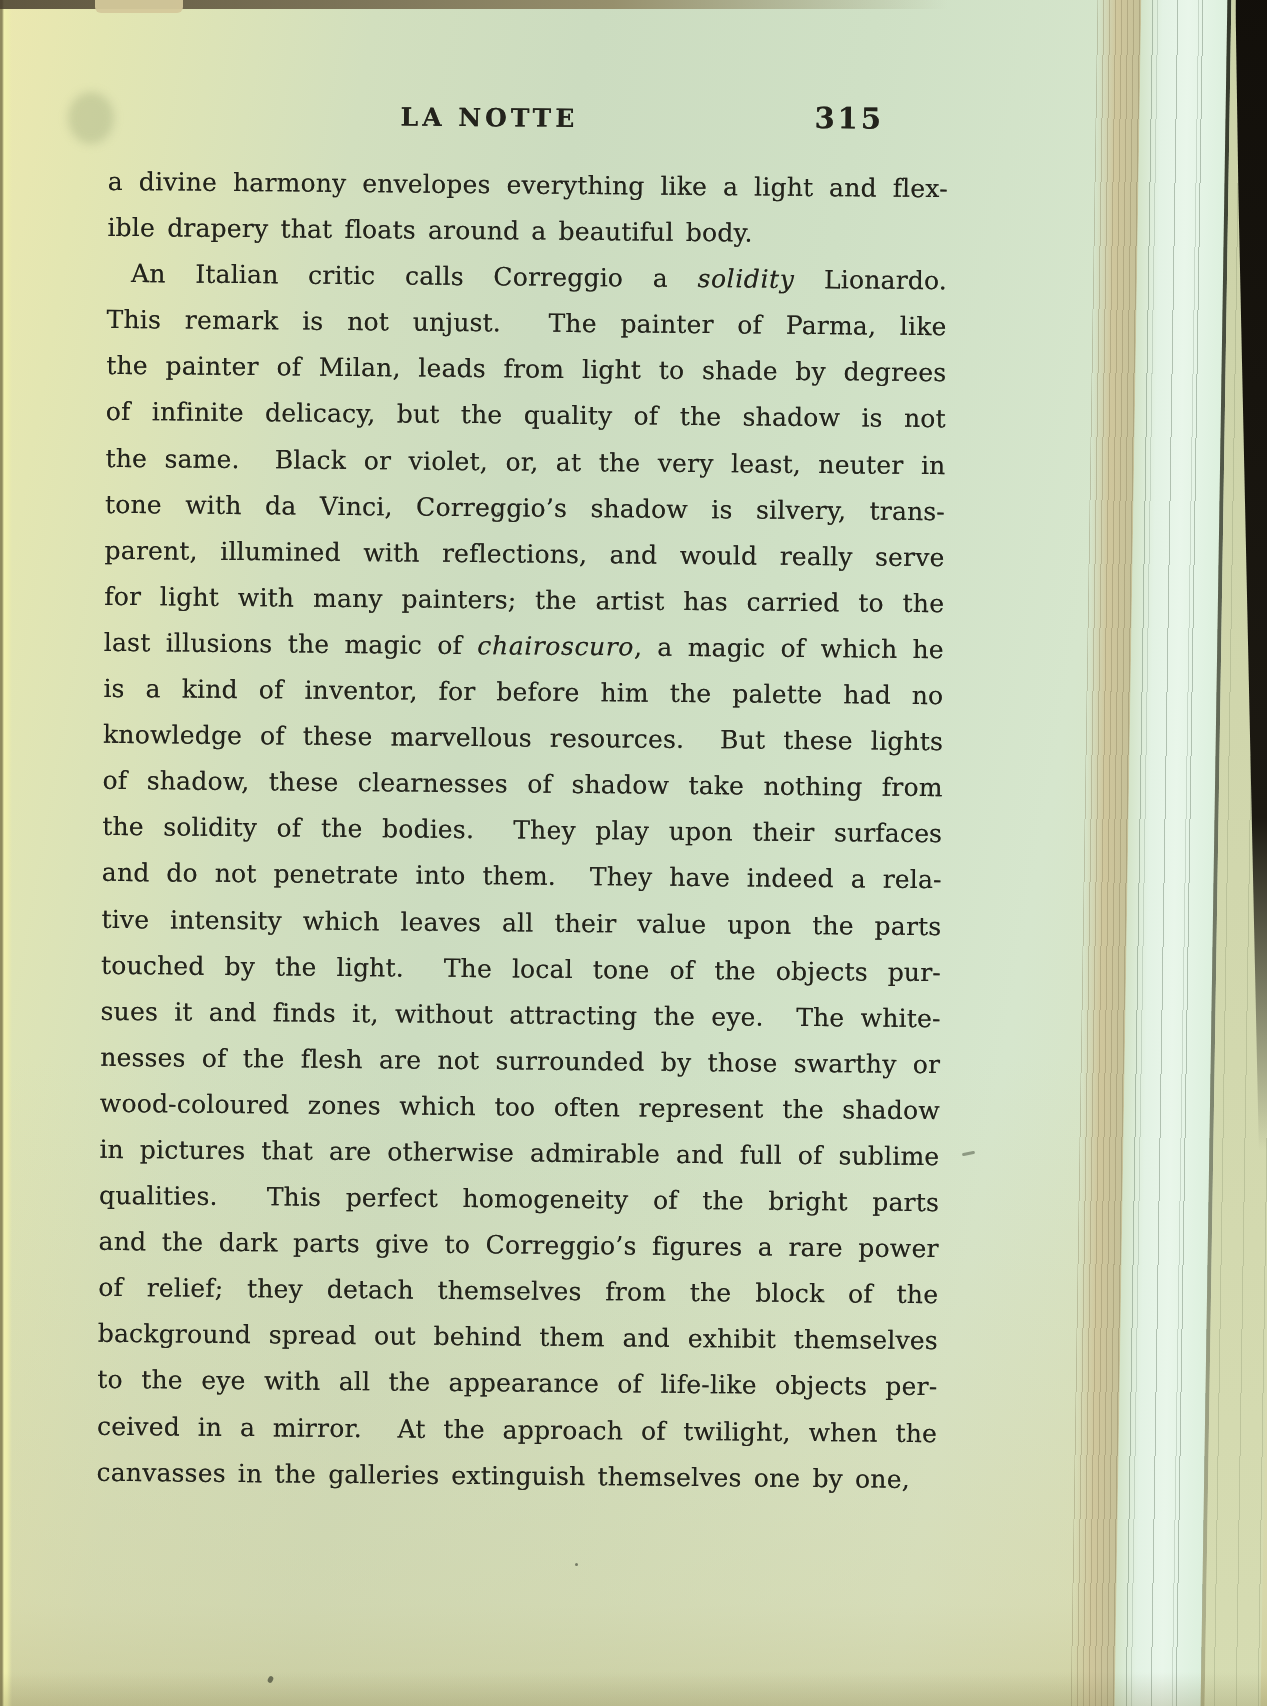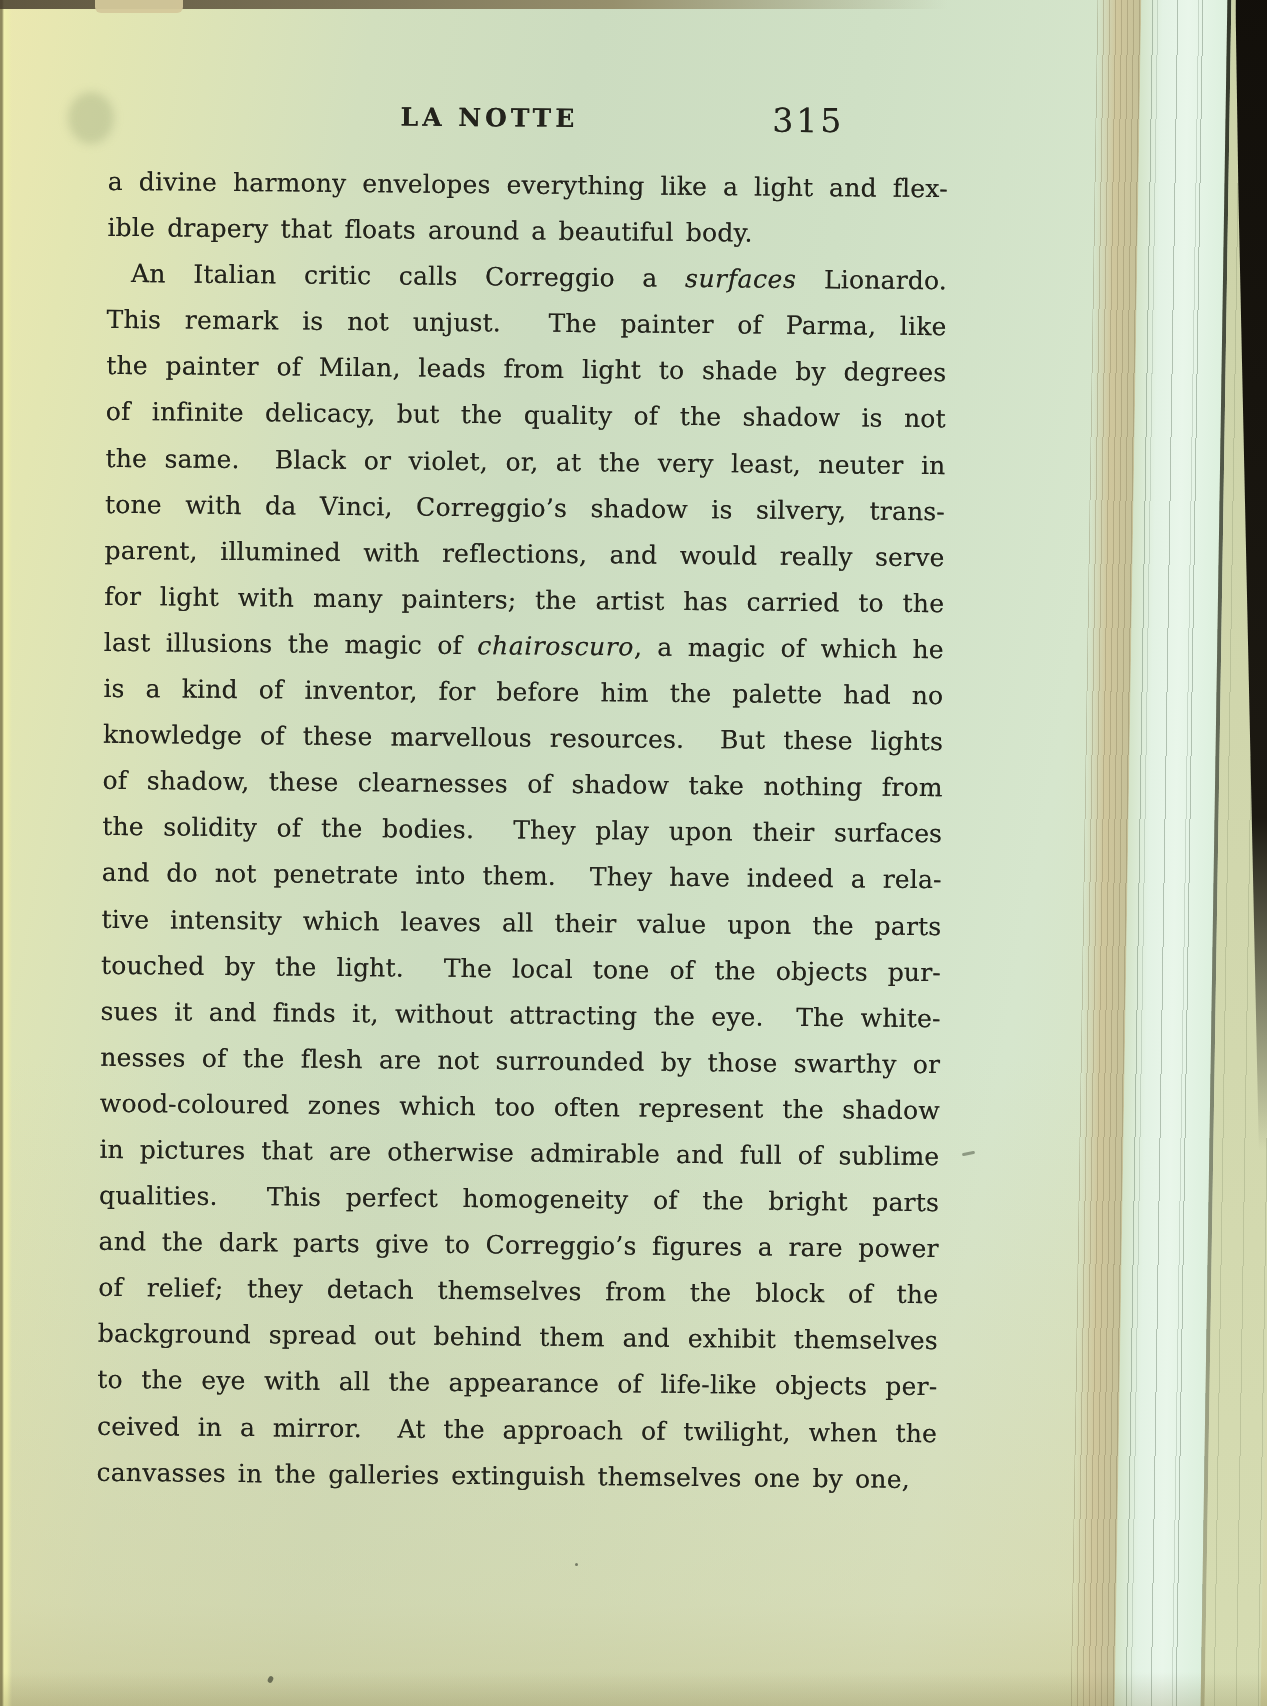--- a/index.html
+++ b/index.html
@@ -44,21 +44,21 @@
       linear-gradient(to bottom,#ccd2a8 0%,#d6dcb2 100%);}
   .gutter-dark{position:absolute;right:0;top:0;width:52px;height:1190px;
     background:linear-gradient(to bottom,#120f0a 0%,#1c1912 72%,rgba(30,28,18,0) 100%);
     clip-path:polygon(30% 0,100% 0,100% 100%,80% 100%,12% 20%,0 3%);}
   
   .sheet-text{position:absolute;left:0;top:0;width:100%;height:100%;
     transform:rotate(0.5deg);transform-origin:120px 170px;color:#23231c;
     text-shadow:0 0 .6px rgba(35,35,28,.65);}
   .running-header{position:absolute;left:108px;top:100px;width:762px;text-align:center;
     font-size:25px;font-weight:700;letter-spacing:4px;}
-  .page-number{position:absolute;left:772px;top:95px;font-size:33px;font-weight:400;letter-spacing:3px;}
+  .page-number{position:absolute;left:814px;top:95px;font-size:29px;font-weight:700;letter-spacing:3px;}
   .text-block{position:absolute;left:108px;top:159px;width:840px;
     font-size:25px;line-height:46.1px;word-spacing:4px;letter-spacing:.2px;}
   .line{text-align:justify;}
   .line.j{text-align-last:justify;}
   .line.ind{text-indent:24px;}
   .line i{font-style:italic;letter-spacing:.6px;}
 </style>
 </head>
 <body>
 
@@ -80,21 +80,21 @@
 </div>
 
 <div class="bottom-shade"></div>
 
 <div class="sheet-text">
   <div class="running-header">LA NOTTE</div>
   <div class="page-number">315</div>
   <div class="text-block">
       <div class="line j">a divine harmony envelopes everything like a light and flex-</div>
       <div class="line">ible drapery that floats around a beautiful body.</div>
-      <div class="line j ind">An Italian critic calls Correggio a <i>surfaces</i> Lionardo.</div>
+      <div class="line j ind">An Italian critic calls Correggio a <i>solidity</i> Lionardo.</div>
       <div class="line j">This remark is not unjust.&nbsp; The painter of Parma, like</div>
       <div class="line j">the painter of Milan, leads from light to shade by degrees</div>
       <div class="line j">of infinite delicacy, but the quality of the shadow is not</div>
       <div class="line j">the same.&nbsp; Black or violet, or, at the very least, neuter in</div>
       <div class="line j">tone with da Vinci, Correggio’s shadow is silvery, trans-</div>
       <div class="line j">parent, illumined with reflections, and would really serve</div>
       <div class="line j">for light with many painters; the artist has carried to the</div>
       <div class="line j">last illusions the magic of <i>chairoscuro</i>, a magic of which he</div>
       <div class="line j">is a kind of inventor, for before him the palette had no</div>
       <div class="line j">knowledge of these marvellous resources.&nbsp; But these lights</div>

